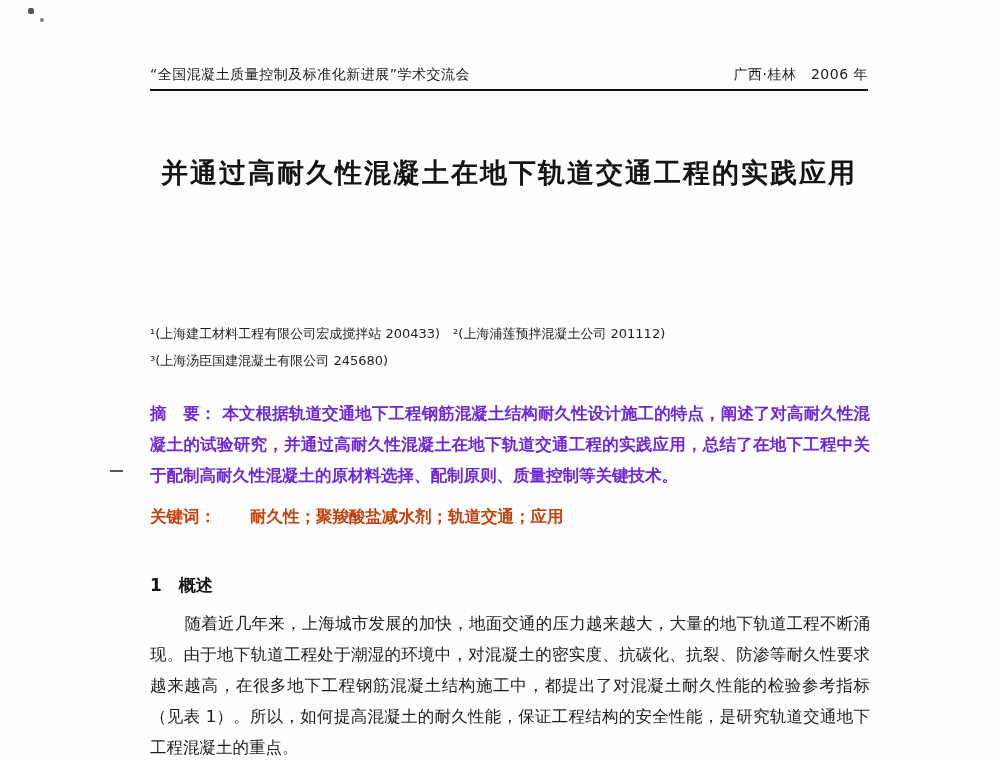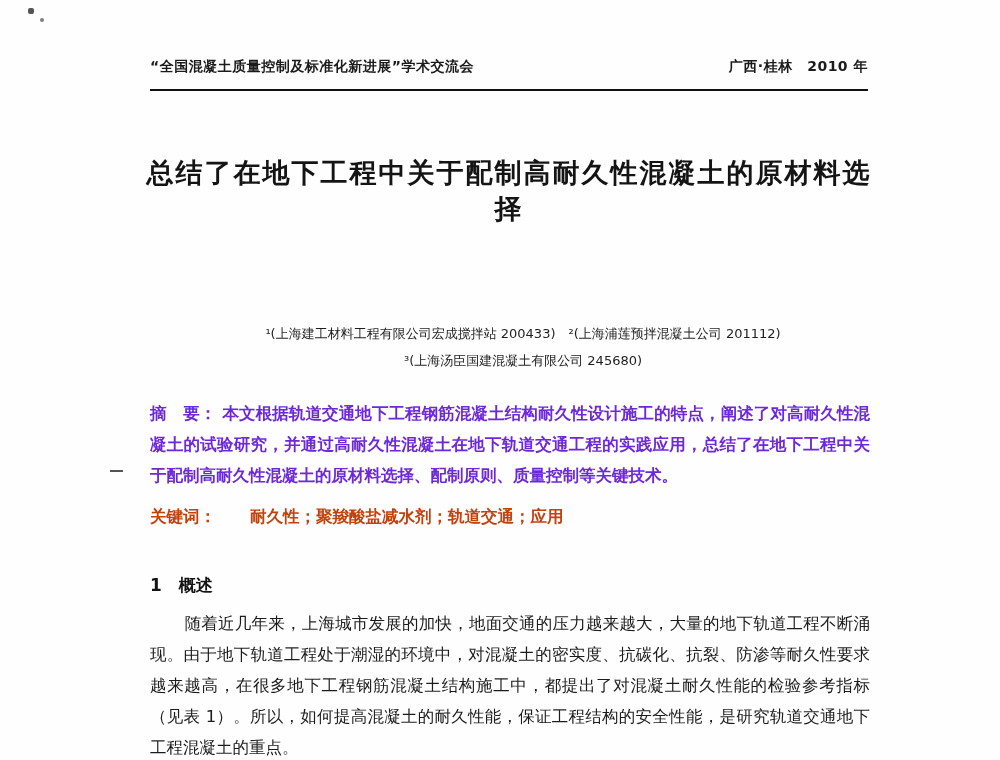--- a/index.html
+++ b/index.html
@@ -19,26 +19,26 @@
   
   .artifact { position: absolute; background: #2a2a2a; }
   .artifact-top { left: 28px; top: 8px; width: 6px; height: 6px; border-radius: 2px; opacity: .8; }
   .artifact-top2 { left: 40px; top: 18px; width: 4px; height: 4px; border-radius: 2px; opacity: .6; }
   .artifact-left { left: 110px; top: 470px; width: 13px; height: 2px; opacity: .8; }
 
   .header {
     position: absolute;
     left: 150px;
     width: 718px;
-    top: 58px;
+    top: 66px;
     display: flex;
     justify-content: space-between;
     align-items: baseline;
     font-size: 14px;
-    font-weight: bold;
+    font-weight: normal;
     letter-spacing: 0.5px;
     white-space: nowrap;
   }
   .header-rule {
     position: absolute;
     left: 150px;
     width: 718px;
     top: 89px;
     height: 2px;
     background: #111;
@@ -60,24 +60,24 @@
     left: 150px;
     width: 718px;
     top: 250px;
     text-align: center;
     font-size: 19px;
     letter-spacing: 1px;
     color: #222;
   }
   .affiliations {
     position: absolute;
-    left: 164px;
+    left: 150px;
     width: 718px;
     top: 320px;
-    text-align: center;
+    text-align: left;
     font-size: 13px;
     line-height: 27px;
     color: #1e1e1e;
   }
   .abstract {
     position: absolute;
     left: 150px;
     width: 720px;
     top: 398px;
     margin: 0;
@@ -126,25 +126,25 @@
 <body>
 
 <div class="page">
 
   <div class="artifact artifact-top"></div>
   <div class="artifact artifact-top2"></div>
   <div class="artifact artifact-left"></div>
 
   <header class="header">
     <span class="header-left">“全国混凝土质量控制及标准化新进展”学术交流会</span>
-    <span class="header-right">广西·桂林　2010 年</span>
+    <span class="header-right">广西·桂林　2006 年</span>
   </header>
   <div class="header-rule"></div>
 
-  <h1 class="title">总结了在地下工程中关于配制高耐久性混凝土的原材料选择</h1>
+  <h1 class="title">并通过高耐久性混凝土在地下轨道交通工程的实践应用</h1>
 
 
   <div class="affiliations">
     <div>¹(上海建工材料工程有限公司宏成搅拌站 200433)　²(上海浦莲预拌混凝土公司 201112)</div>
     <div>³(上海汤臣国建混凝土有限公司 245680)</div>
   </div>
 
   <p class="abstract">
     <span class="abstract-label">摘　要：</span><span>本文根据轨道交通地下工程钢筋混凝土结构耐久性设计施工的特点，阐述了对高耐久性混凝土的试验研究，并通过高耐久性混凝土在地下轨道交通工程的实践应用，总结了在地下工程中关于配制高耐久性混凝土的原材料选择、配制原则、质量控制等关键技术。</span>
   </p>

